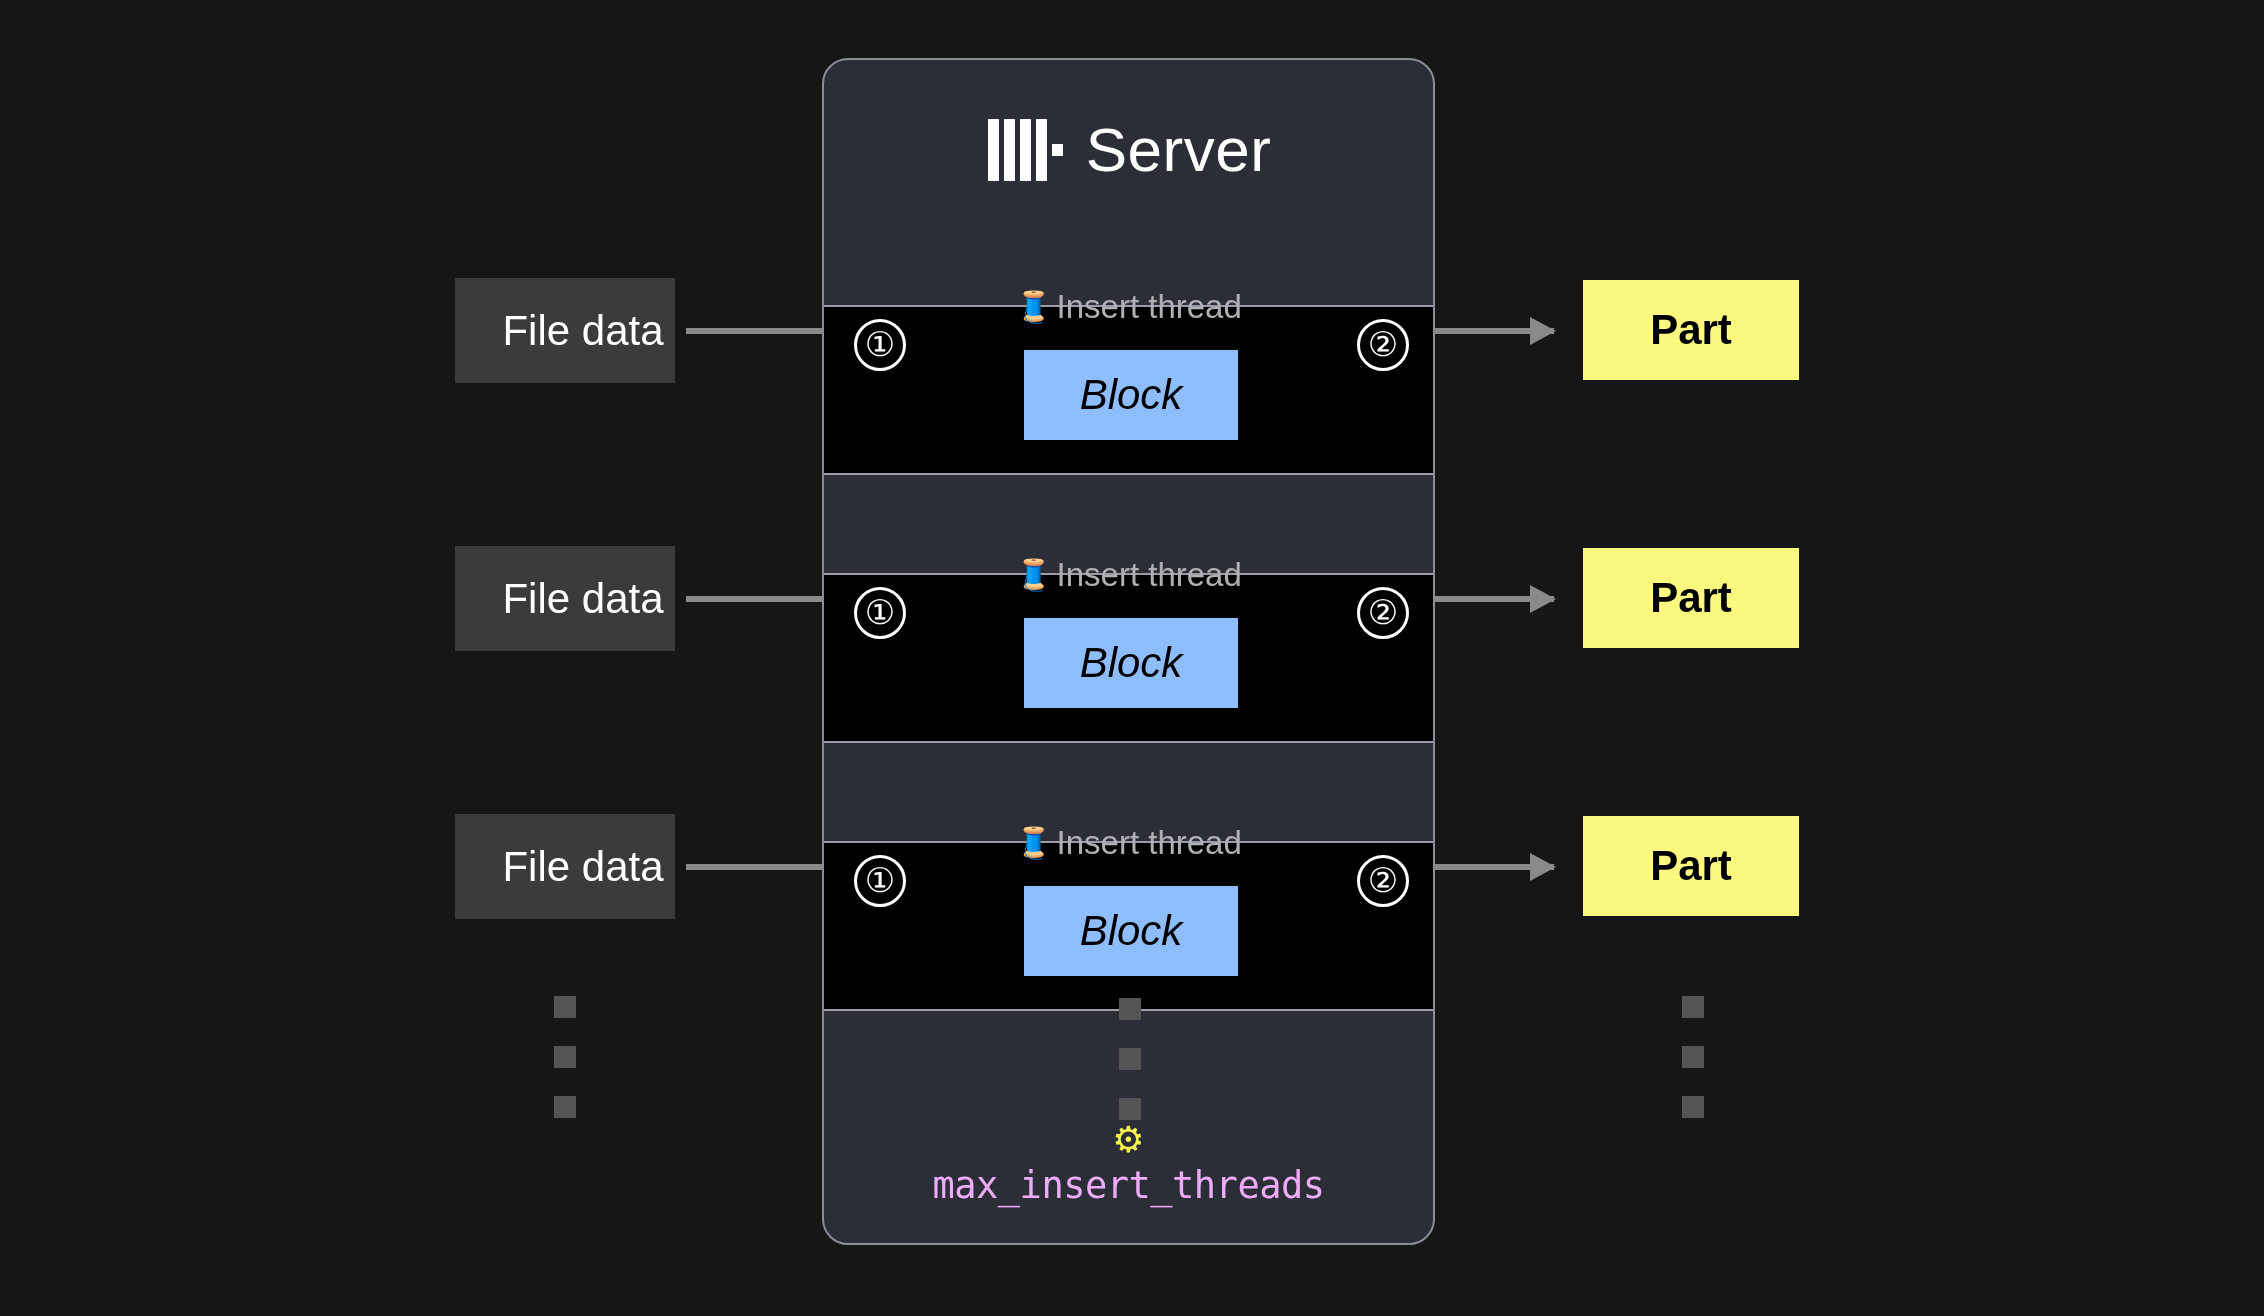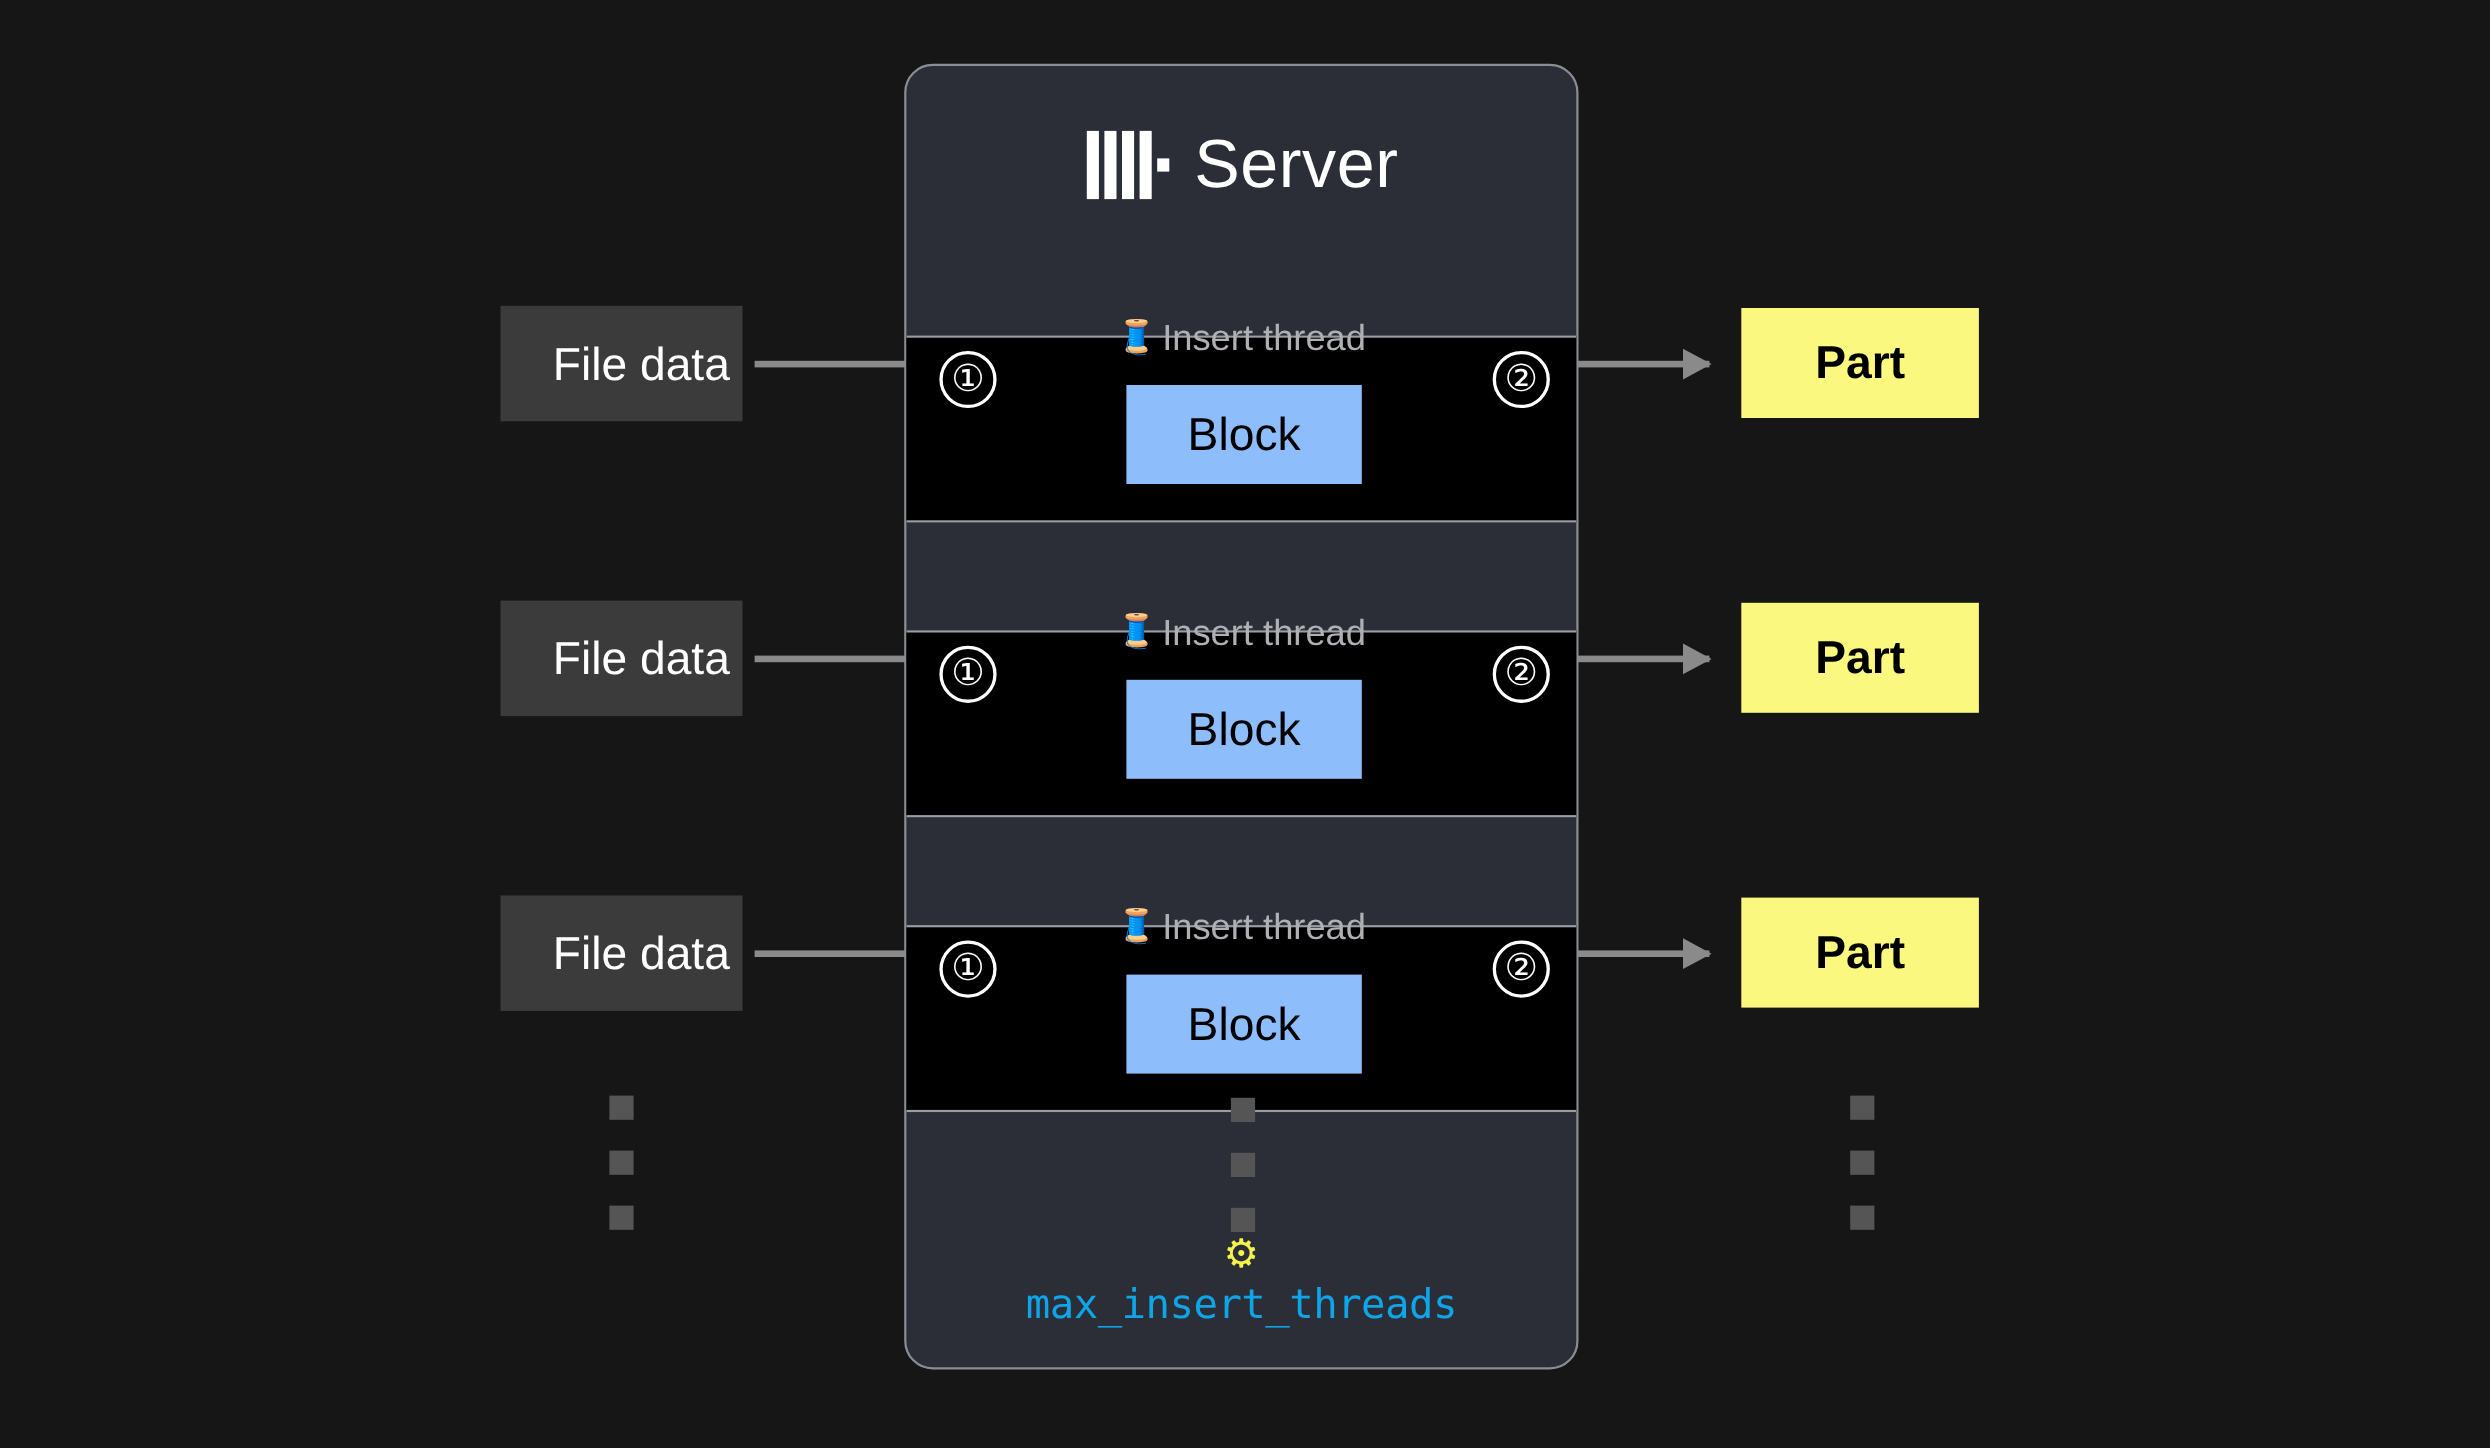--- a/index.html
+++ b/index.html
@@ -90,20 +90,21 @@
     left: 202px;
     top: 43px;
     width: 214px;
     height: 90px;
     background: #8ebdfb;
     color: #000000;
     font-size: 42px;
     display: flex;
     align-items: center;
     justify-content: center;
+    font-style: italic;
   }
 
   
   .thread-label {
     position: absolute;
     display: flex;
     align-items: center;
     gap: 4px;
     left: 50%;
     transform: translate(-50%, -50%);
@@ -204,21 +205,21 @@
     text-align: center;
   }
   #gear-icon {
     display: block;
     margin: 0 auto 6px auto;
     color: #f6f24e;
     font-size: 36px;
     line-height: 1;
   }
   #setting-name {
-    color: #0ea5e9;
+    color: #f0abfc;
     font-family: "DejaVu Sans Mono", "Liberation Mono", monospace;
     font-size: 37px;
     letter-spacing: -0.5px;
   }
 </style>
 </head>
 <body>
 
 <div id="canvas">
 

